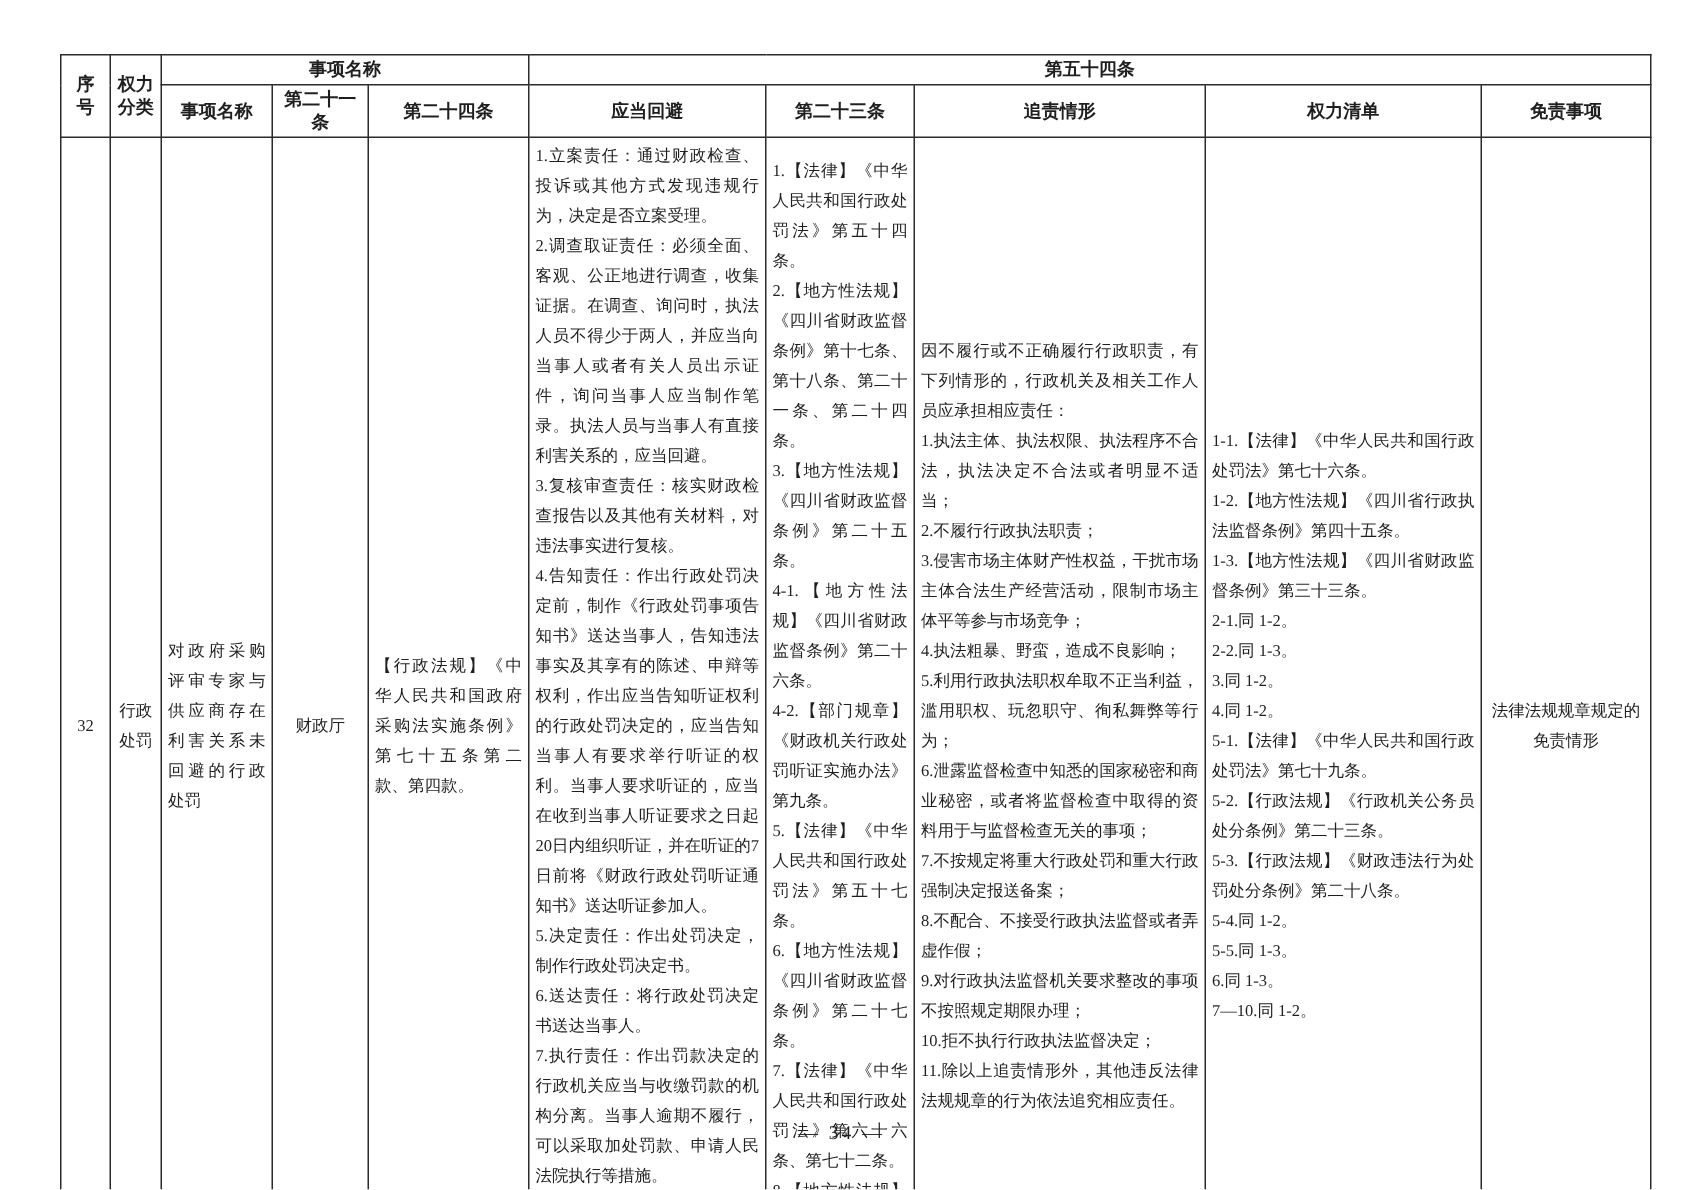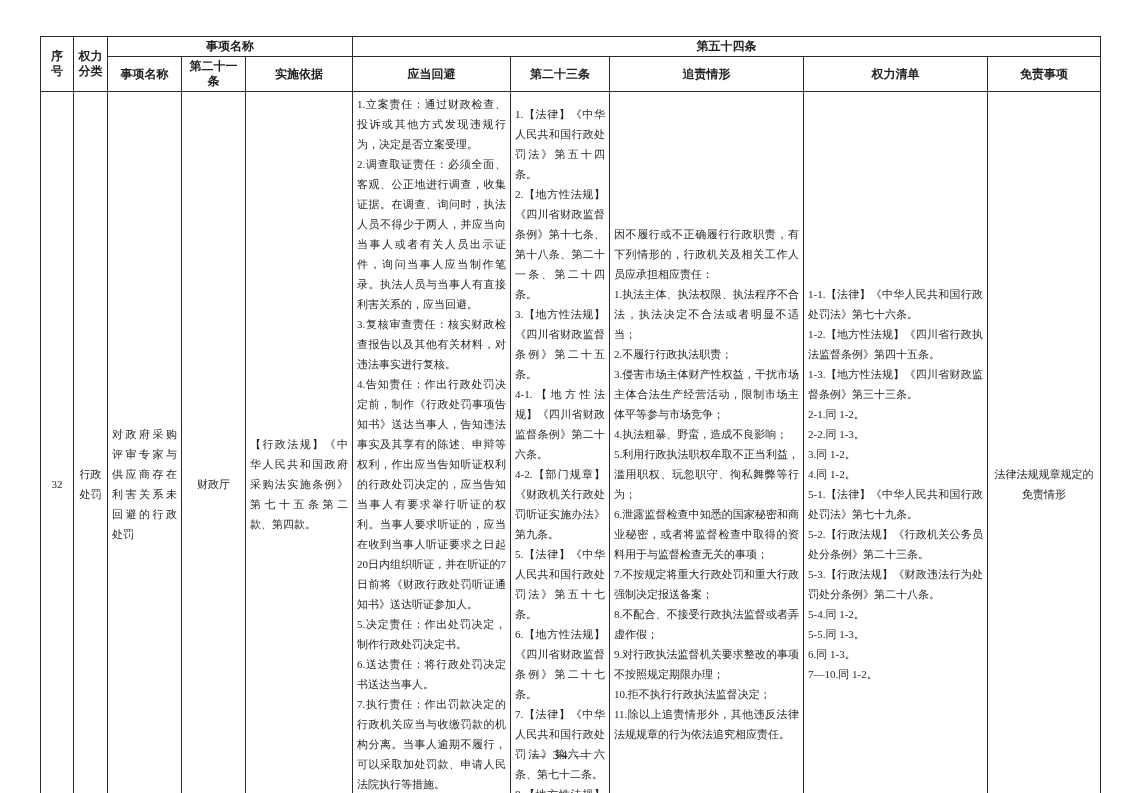--- a/index.html
+++ b/index.html
@@ -88,21 +88,21 @@
         <th class="hcell" rowspan="2">序
 号</th>
         <th class="hcell" rowspan="2">权力
 分类</th>
         <th class="hcell" colspan="3">事项名称</th>
         <th class="hcell" colspan="5">第五十四条</th>
       </tr>
       <tr class="hrow2">
         <th class="hcell">事项名称</th>
         <th class="hcell">第二十一条</th>
-        <th class="hcell">实施依据</th>
+        <th class="hcell">第二十四条</th>
         <th class="hcell">应当回避</th>
         <th class="hcell">第二十三条</th>
         <th class="hcell">追责情形</th>
         <th class="hcell">权力清单</th>
         <th class="hcell">免责事项</th>
       </tr>
     </thead>
     <tbody>
       <tr class="body-row">
         <td class="cell txt-center">32</td>

